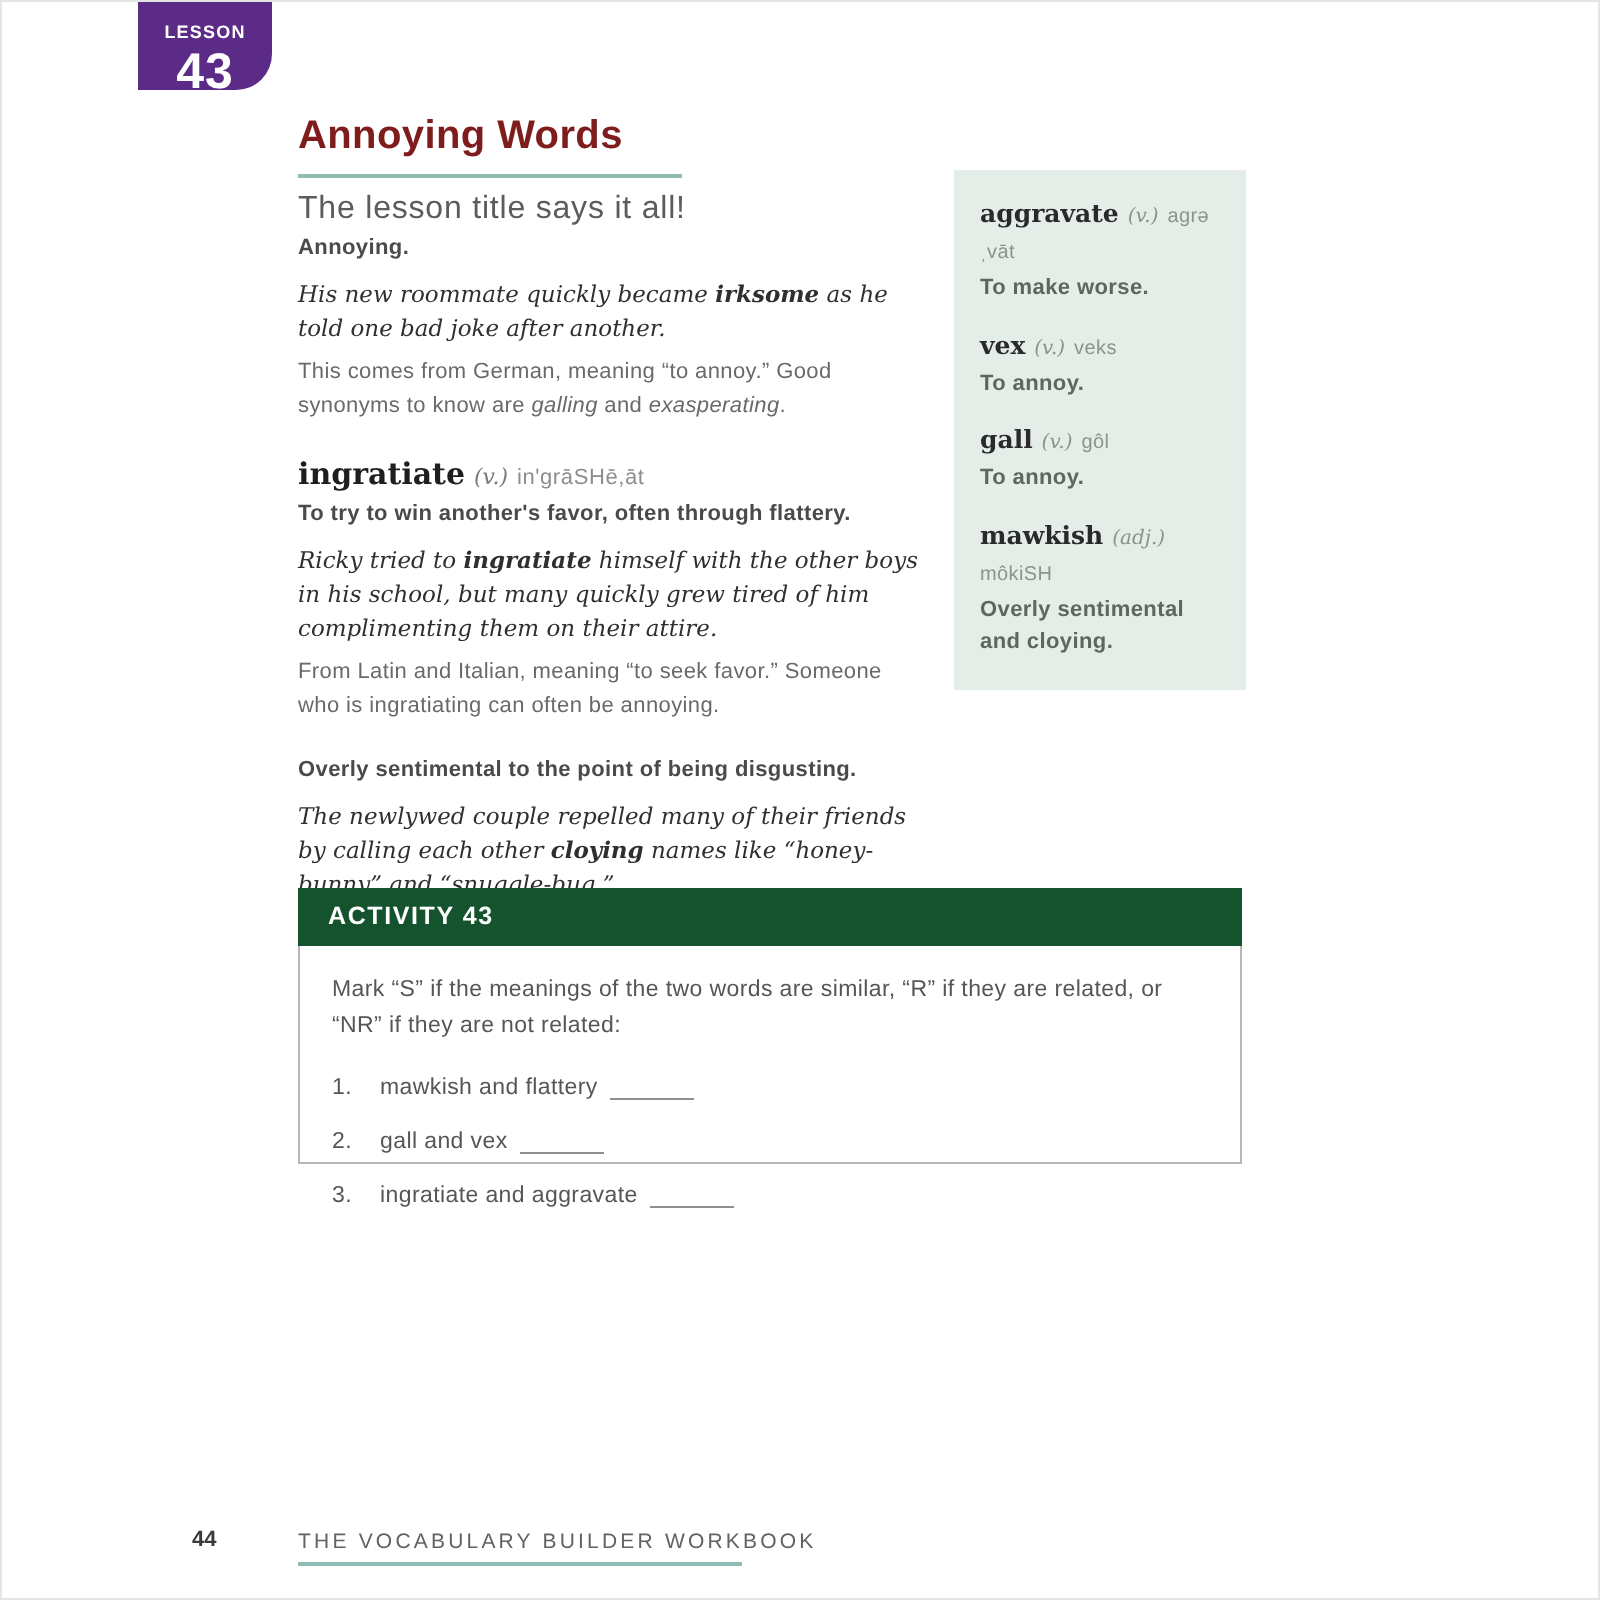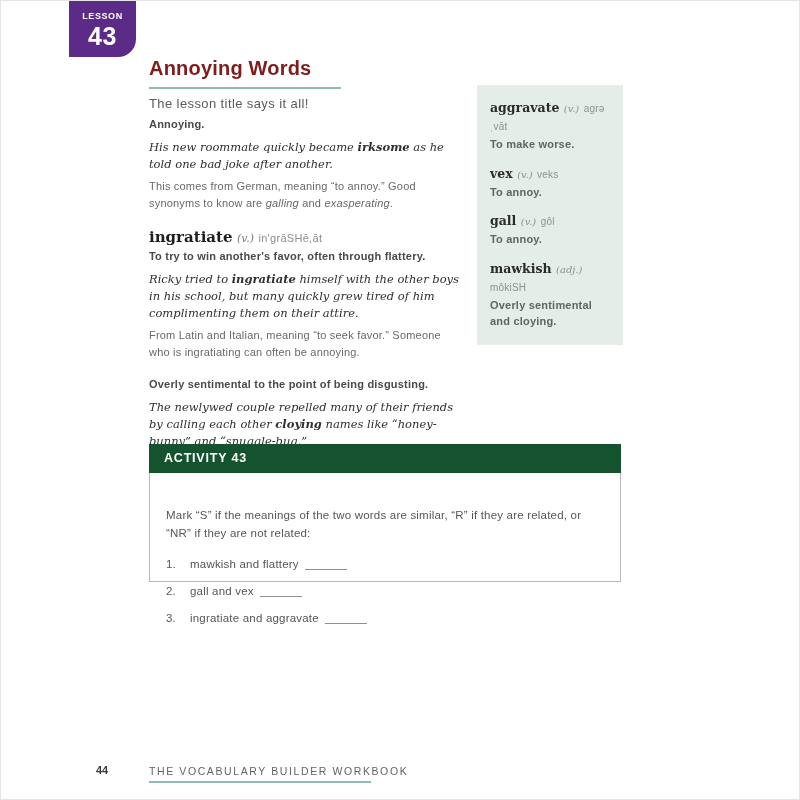--- a/index.html
+++ b/index.html
@@ -9,21 +9,21 @@
     width: 800px; height: 800px;
     background: #ffffff;
     border: 1px solid #e5e5e5;
     font-family: "Liberation Sans", sans-serif;
     overflow: hidden;
   }
 
   
   .lesson-badge {
     position: absolute; left: 68px; top: 0;
-    width: 67px; height: 56px;
+    width: 67px; height: 44px;
     background: #5b2b87;
     border-radius: 0 0 18px 0;
     color: #ffffff; text-align: center;
   }
   .lesson-badge .lesson-label {
     display: block; margin-top: 10px;
     font-size: 9px; font-weight: bold; letter-spacing: 0.6px;
   }
   .lesson-badge .lesson-number {
     display: block; margin-top: 1px;
@@ -35,21 +35,21 @@
     position: absolute; left: 148px; top: 56px;
     font-size: 20px; font-weight: bold; color: #7f1d1d;
     letter-spacing: 0.2px;
   }
   .title-rule {
     position: absolute; left: 148px; top: 86px;
     width: 192px; height: 2px; background: #8cbcb2;
   }
   .intro-text {
     position: absolute; left: 148px; top: 95px;
-    font-size: 13px; color: #5c5c5c; letter-spacing: 0.4px;
+    font-size: 16px; color: #5c5c5c; letter-spacing: 0.4px;
   }
 
   
   .main-col {
     position: absolute; left: 148px; top: 116px; width: 315px;
   }
   .entry { margin-bottom: 17px; }
   .headline { margin-bottom: 3px; }
   .headword {
     font-family: "DejaVu Serif", serif;
@@ -109,21 +109,21 @@
   .activity-header {
     position: absolute; left: -1px; top: -1px; right: -1px;
     height: 29px; background: #14532d;
     color: #ffffff; font-weight: bold; font-size: 12.5px;
     letter-spacing: 0.8px; line-height: 29px;
     padding-left: 15px;
   }
   .activity-body { position: absolute; left: 0; top: 28px; right: 0; padding: 14px 20px 0 16px; }
   .activity-instruction {
     font-size: 11.5px; color: #565656; line-height: 1.55;
-    letter-spacing: 0.2px; max-width: 442px; margin-top: 20px;
+    letter-spacing: 0.2px; max-width: 442px;
   }
   .activity-item {
     display: flex; align-items: flex-end;
     margin-top: 15px; font-size: 11.5px; color: #565656;
     letter-spacing: 0.2px;
   }
   .item-number { width: 24px; }
   .item-text { margin-right: 6px; }
   .answer-blank {
     display: inline-block; width: 42px; height: 12px;

